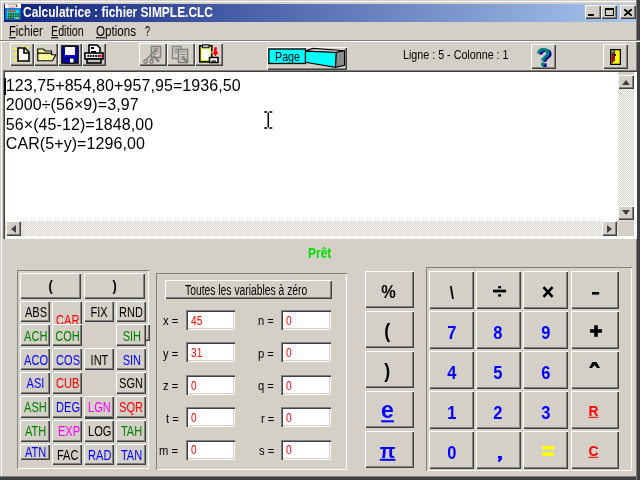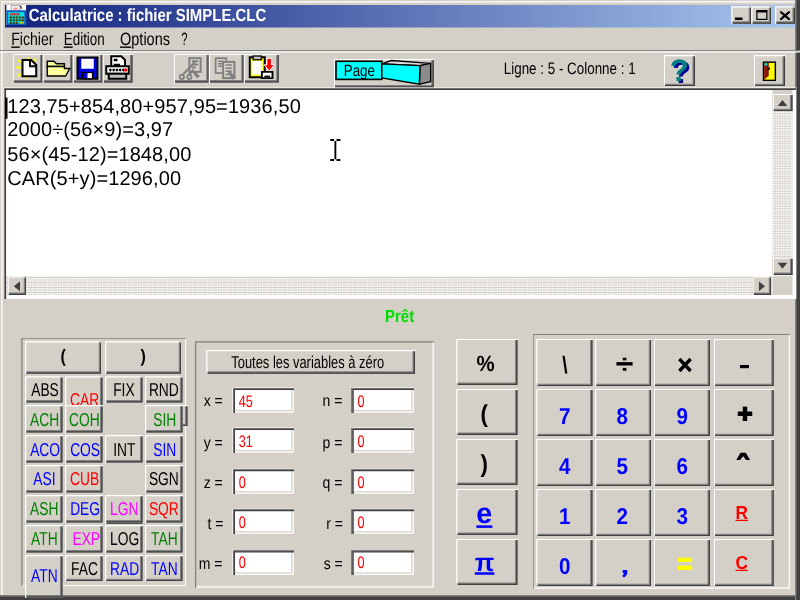--- a/index.html
+++ b/index.html
@@ -319,21 +319,21 @@
   </div>
 <div class="btn" style="left:51.9px;top:420px;width:30px;height:21.5px;justify-content:flex-end;">
     <span class="bl" style="font-size:13px;color:#ff00ff;margin-left:1.6px;transform:scale(0.85,1.15);">EXP</span>
   </div>
 <div class="btn" style="left:83.8px;top:420px;width:30px;height:21.5px;">
     <span class="bl" style="font-size:13px;color:#000;margin-left:1.6px;transform:scale(0.85,1.15);">LOG</span>
   </div>
 <div class="btn" style="left:115.7px;top:420px;width:30px;height:21.5px;">
     <span class="bl" style="font-size:13px;color:#008000;margin-left:1.6px;transform:scale(0.85,1.15);">TAH</span>
   </div>
-<div class="btn" style="left:20px;top:443.9px;width:30px;height:34px;">
+<div class="btn" style="left:20px;top:443.9px;width:30px;height:16px;">
     <span class="bl" style="font-size:13px;color:#0000ff;margin-left:1.6px;transform:scale(0.85,1.15);">ATN</span>
   </div>
 <div class="btn" style="left:51.9px;top:443.9px;width:30px;height:21.5px;">
     <span class="bl" style="font-size:13px;color:#000;margin-left:1.6px;transform:scale(0.85,1.15);">FAC</span>
   </div>
 <div class="btn" style="left:83.8px;top:443.9px;width:30px;height:21.5px;">
     <span class="bl" style="font-size:13px;color:#0000ff;margin-left:1.6px;transform:scale(0.85,1.15);">RAD</span>
   </div>
 <div class="btn" style="left:115.7px;top:443.9px;width:30px;height:21.5px;">
     <span class="bl" style="font-size:13px;color:#0000ff;margin-left:1.6px;transform:scale(0.85,1.15);">TAN</span>

